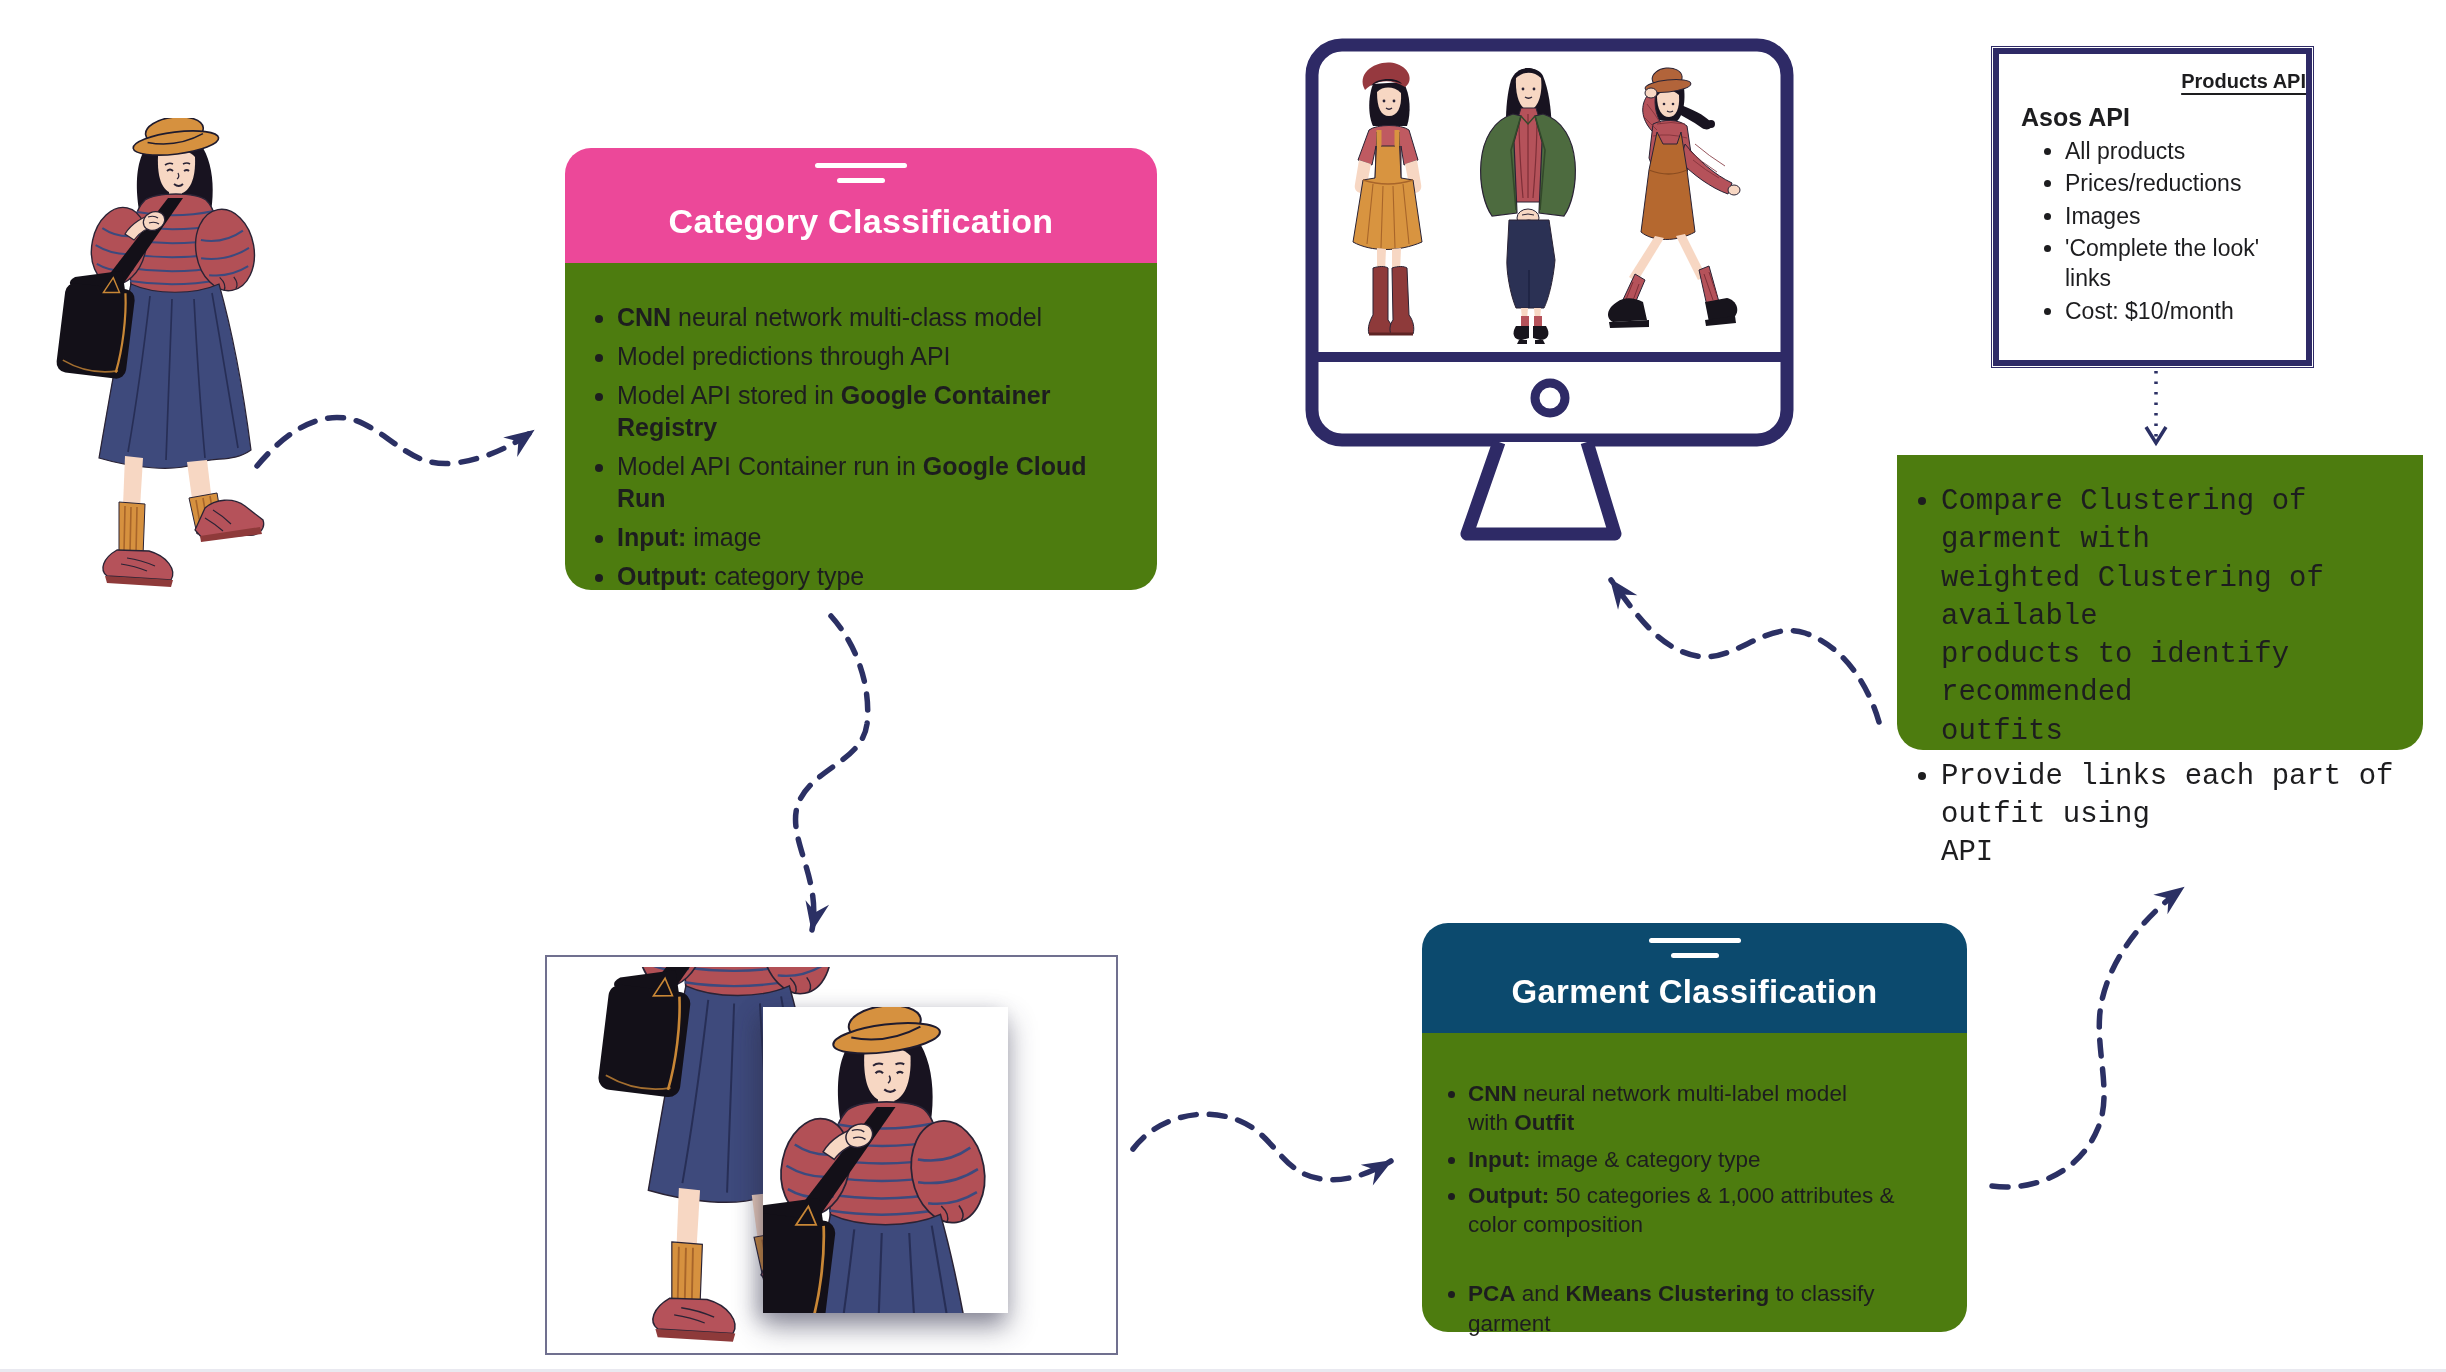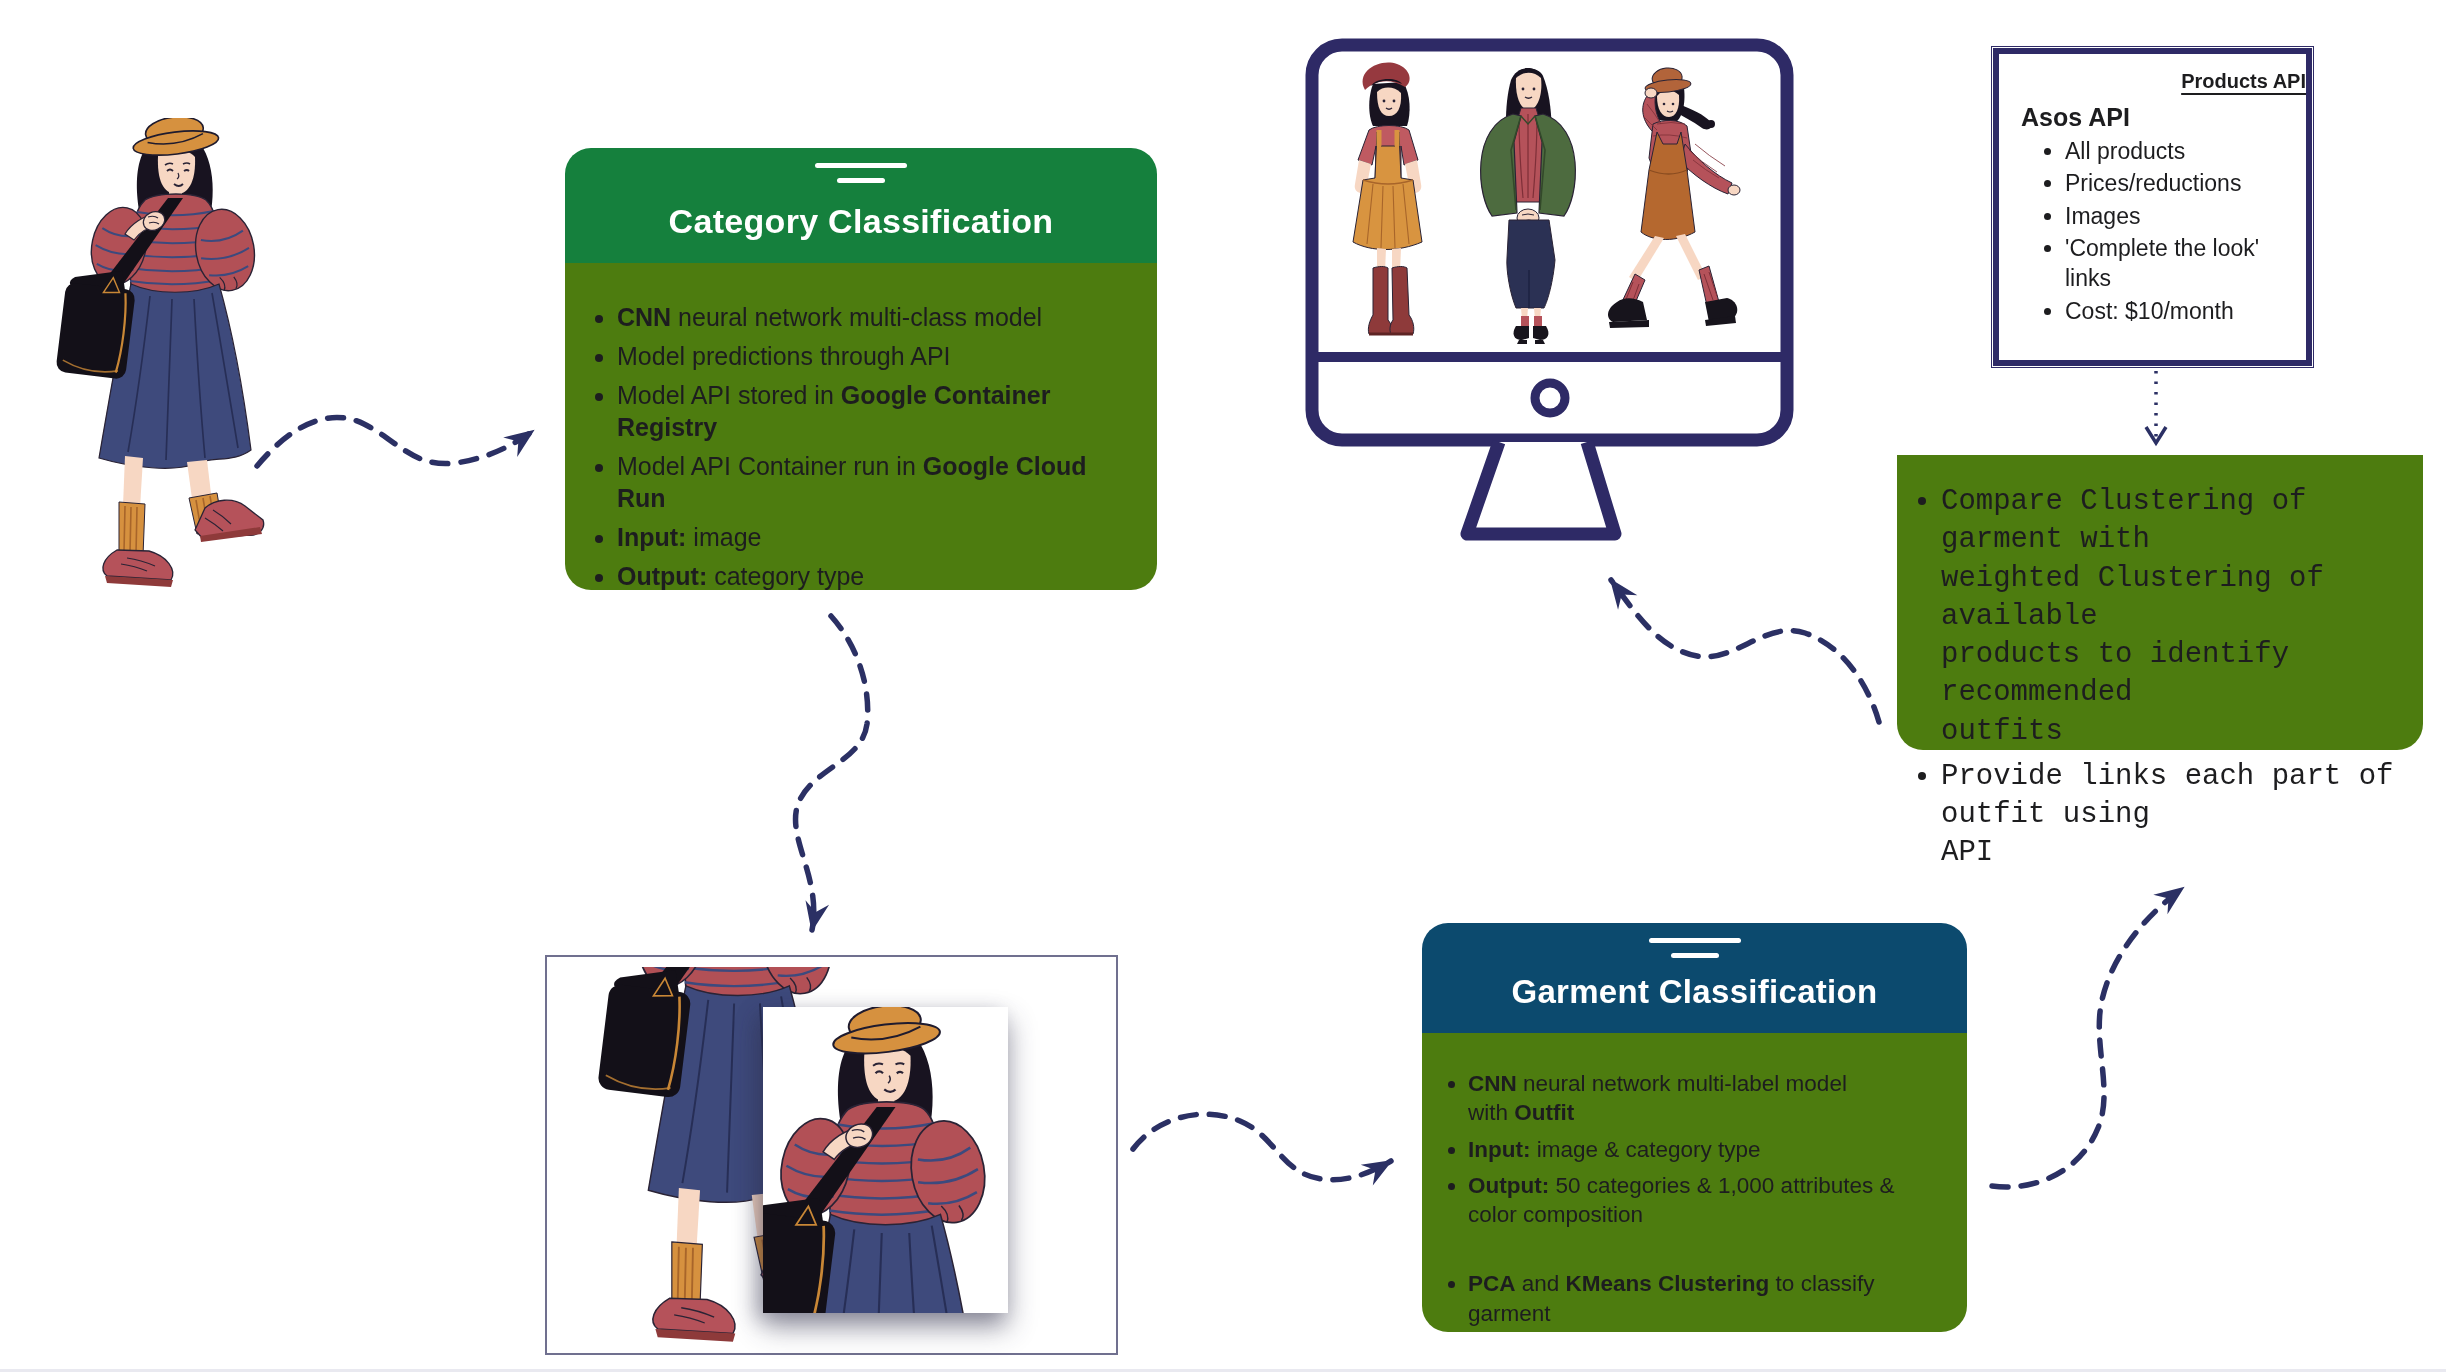--- a/index.html
+++ b/index.html
@@ -20,21 +20,21 @@
 
   .category-card{left:565px;top:148px;width:592px;height:442px;}
   .category-card .hdr{height:115px;background:#bf5a61;}
   .category-card .hdr h2{font-size:34px;}
   .category-card .bd{height:327px;padding-top:38px;box-sizing:border-box;}
   .category-card li{font-size:25px;line-height:1.28;}
 
   .garment-card{left:1422px;top:923px;width:545px;height:409px;}
   .garment-card .hdr{height:110px;background:#d0813e;}
   .garment-card .hdr h2{font-size:33px;}
-  .garment-card .bd{height:299px;padding-top:36px;box-sizing:border-box;}
+  .garment-card .bd{height:299px;padding-top:46px;box-sizing:border-box;}
   .garment-card ul{padding-left:46px;}
   .garment-card li{font-size:22.5px;line-height:1.3;}
 
   .outfit-card{left:1897px;top:455px;width:526px;height:398px;}
   .outfit-card .hdr{height:103px;background:#332d68;}
   .outfit-card .hdr h2{font-size:34px;}
   .outfit-card .bd{height:295px;padding-top:28px;box-sizing:border-box;}
   .outfit-card ul{padding-left:44px;}
   .outfit-card li{font-size:29px;line-height:1.32;font-family:Liberation Mono, monospace;}
 
@@ -277,21 +277,21 @@
         </g>
 
       <path d="M322,282 C312,288 310,298 318,302 L352,300 L348,282 C338,277 329,277 322,282 Z" fill="#17141c"></path>
       <path d="M314,302 L354,300 L354,307 L315,308 Z" fill="#17141c"></path>
       <path d="M410,282 L432,278 C442,280 446,292 438,298 L414,302 Z" fill="#17141c"></path>
       <path d="M410,300 L440,296 L441,303 L411,306 Z" fill="#17141c"></path>
     </g>
   </svg>
 
   <div class="card category-card">
-    <div class="hdr" style="background: #15803d; justify-content: center;">
+    <div class="hdr" style="background: #ec4899; justify-content: center;">
       <span class="deco deco1"></span>
       <span class="deco deco2"></span>
       <h2>Category Classification</h2>
     </div>
     <div class="bd">
       <ul>
           <li><b>CNN</b><span> neural network multi-class model</span></li>
           <li><span>Model predictions through API</span></li>
           <li><span>Model API stored in </span><b>Google Container
 Registry</b></li>

